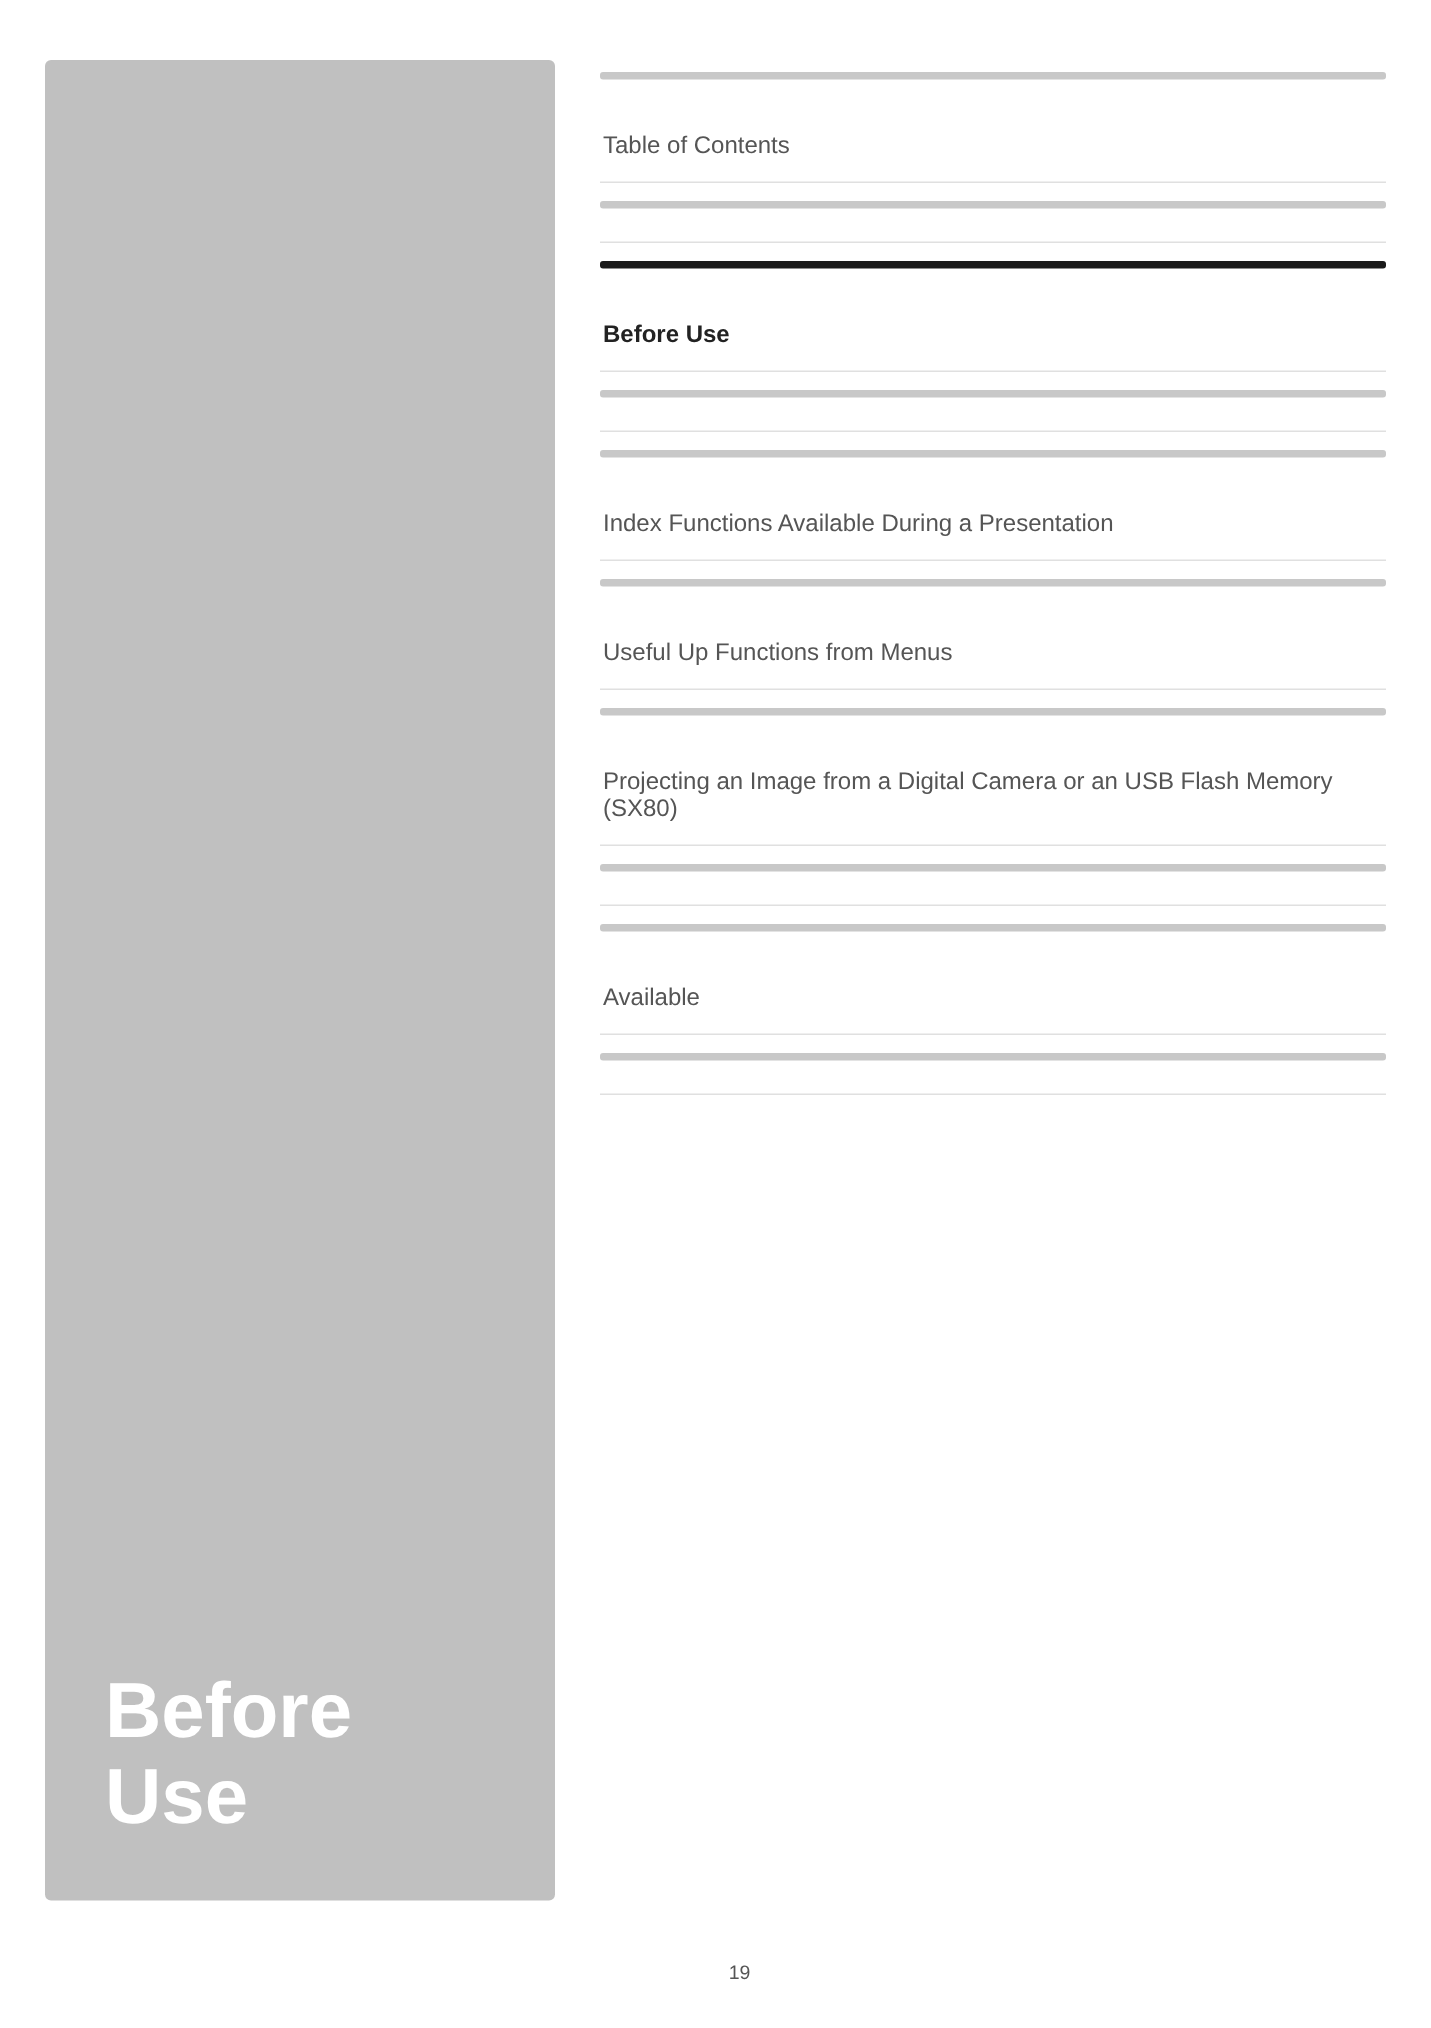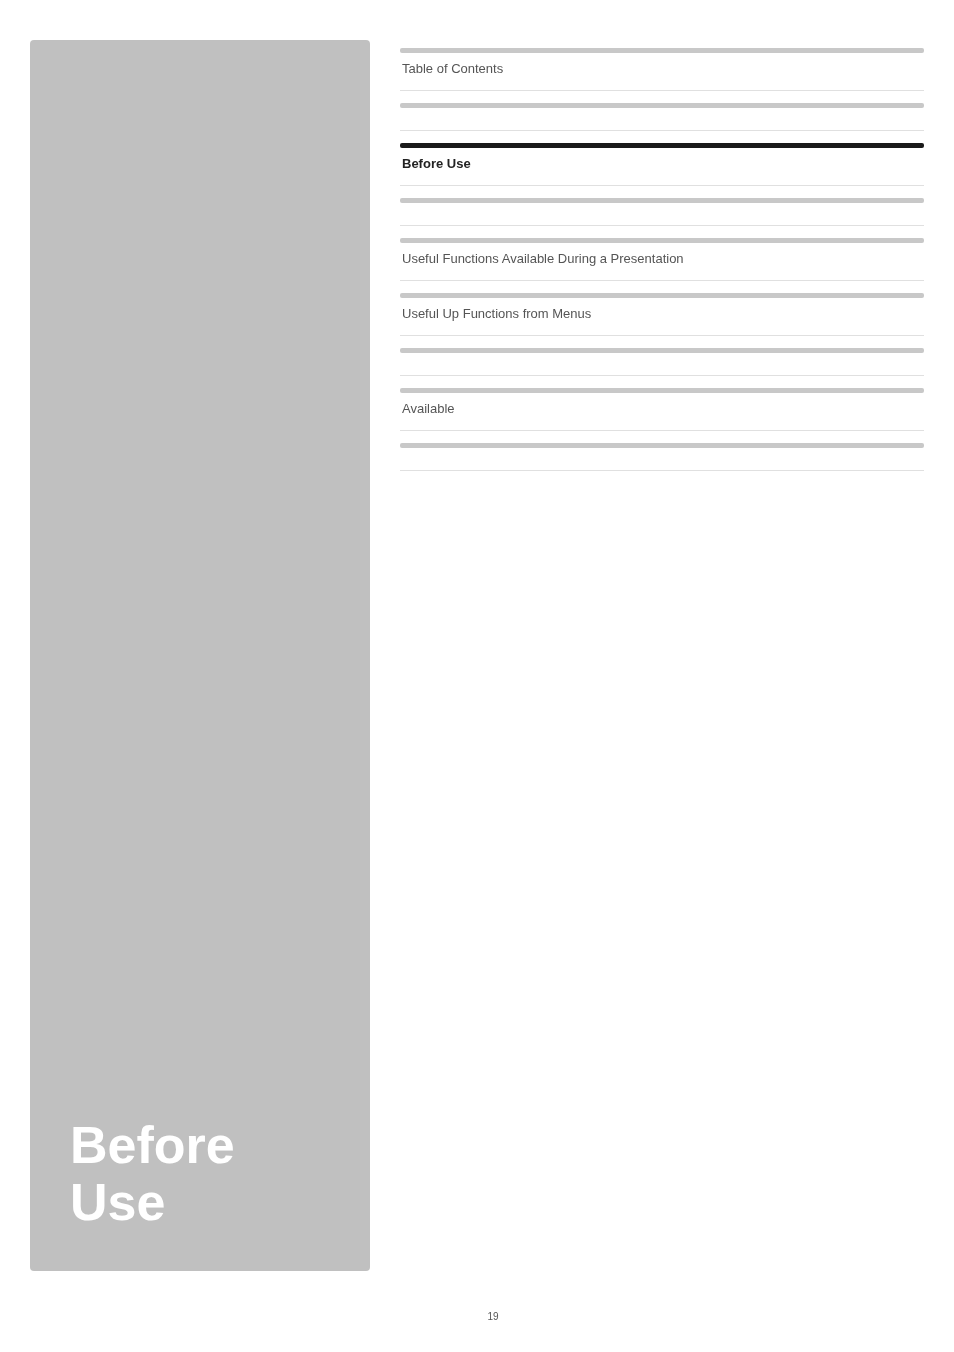--- a/index.html
+++ b/index.html
@@ -74,34 +74,35 @@
 
     .nav-bar-light {
       background: #c8c8c8;
     }
 
     .nav-bar-dark {
       background: #1a1a1a;
     }
 
     .nav-label {
-      font-size: 13px;
+      font-size: 16px;
       color: #555555;
       padding-left: 2px;
+      margin-top: 28px;
     }
 
     .nav-label-bold {
       font-weight: bold;
       color: #222222;
     }
 
     .page-footer {
       text-align: center;
       padding: 20px 0 30px 0;
-      font-size: 10px;
+      font-size: 13px;
       color: #555555;
       margin-left: 32px;
     }
   </style>
 </head>
 <body>
 
 <div class="page-container">
   <div class="main-content">
 
@@ -120,25 +121,29 @@
         </div>
         <div class="nav-item">
           <div class="nav-bar nav-bar-dark"></div>
           <div class="nav-label nav-label-bold">Before Use</div>
         </div>
         <div class="nav-item">
           <div class="nav-bar nav-bar-light"></div>
         </div>
         <div class="nav-item">
           <div class="nav-bar nav-bar-light"></div>
-          <div class="nav-label">Useful Functions Available During a Presentation</div>
+          <div class="nav-label">Index Functions Available During a Presentation</div>
         </div>
         <div class="nav-item">
           <div class="nav-bar nav-bar-light"></div>
           <div class="nav-label">Useful Up Functions from Menus</div>
+        </div>
+        <div class="nav-item">
+          <div class="nav-bar nav-bar-light"></div>
+          <div class="nav-label">Projecting an Image from a Digital Camera or an USB Flash Memory (SX80)</div>
         </div>
         <div class="nav-item">
           <div class="nav-bar nav-bar-light"></div>
         </div>
         <div class="nav-item">
           <div class="nav-bar nav-bar-light"></div>
           <div class="nav-label">Available</div>
         </div>
         <div class="nav-item">
           <div class="nav-bar nav-bar-light"></div>

